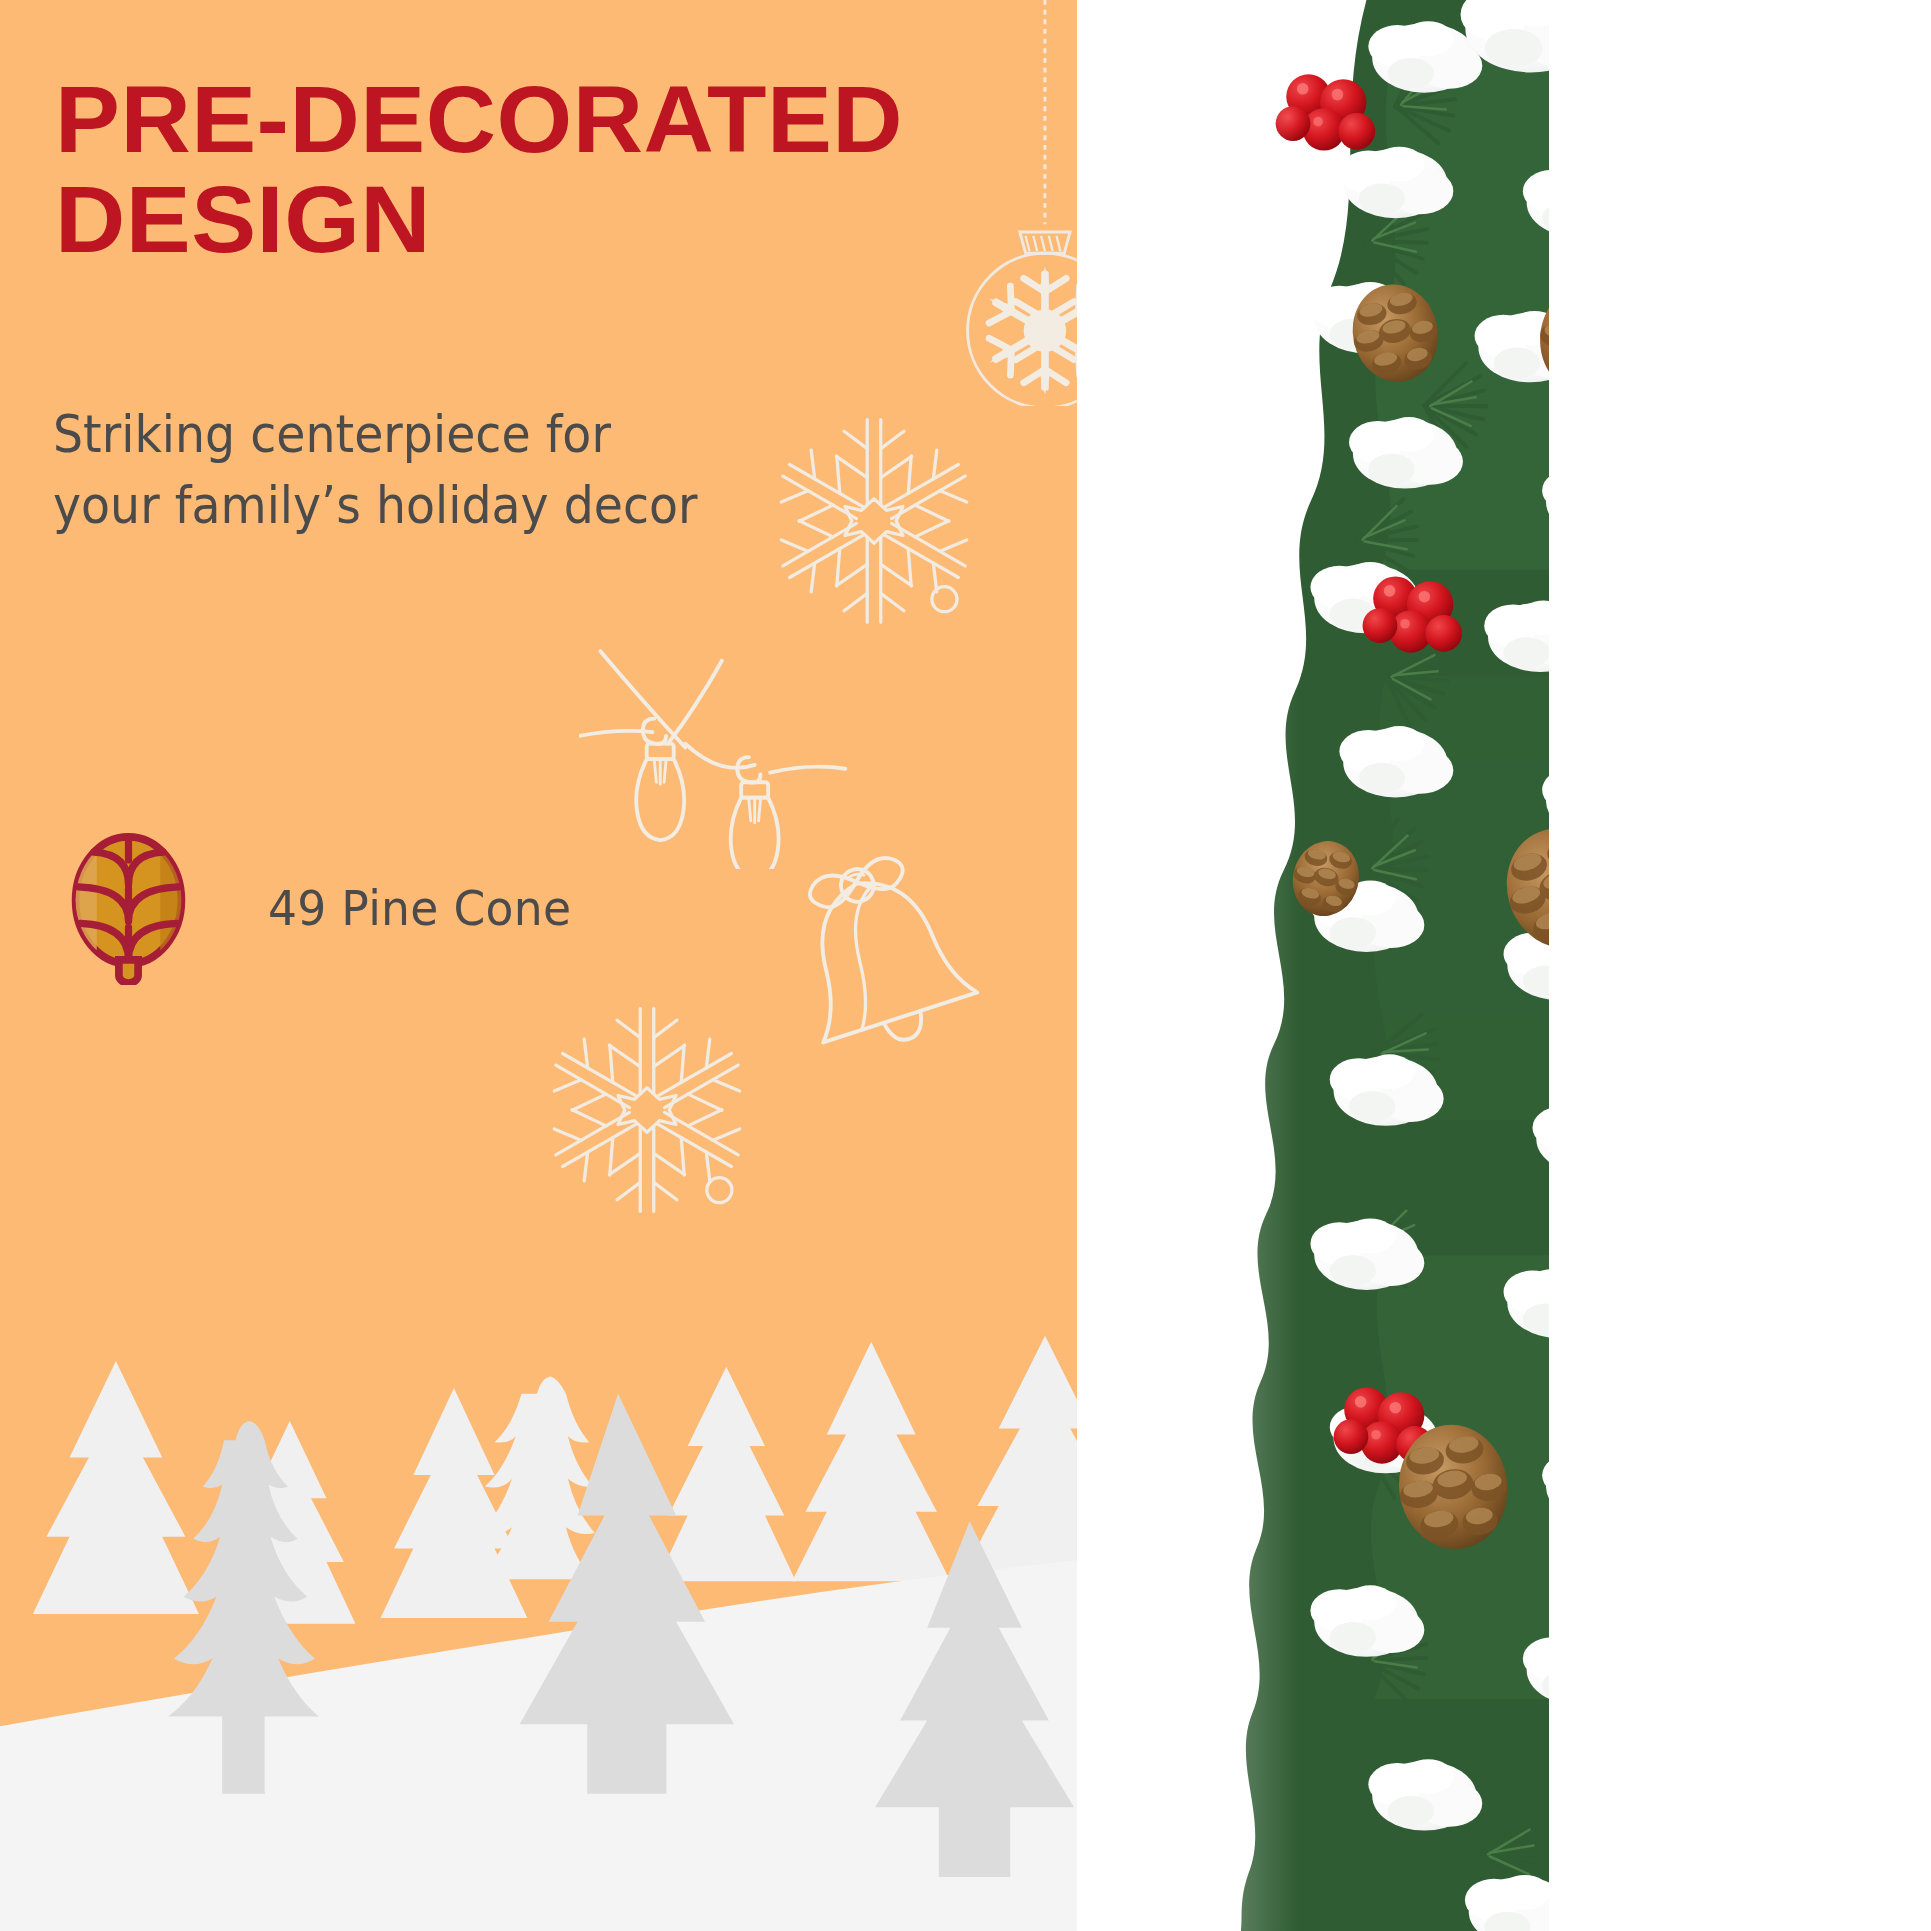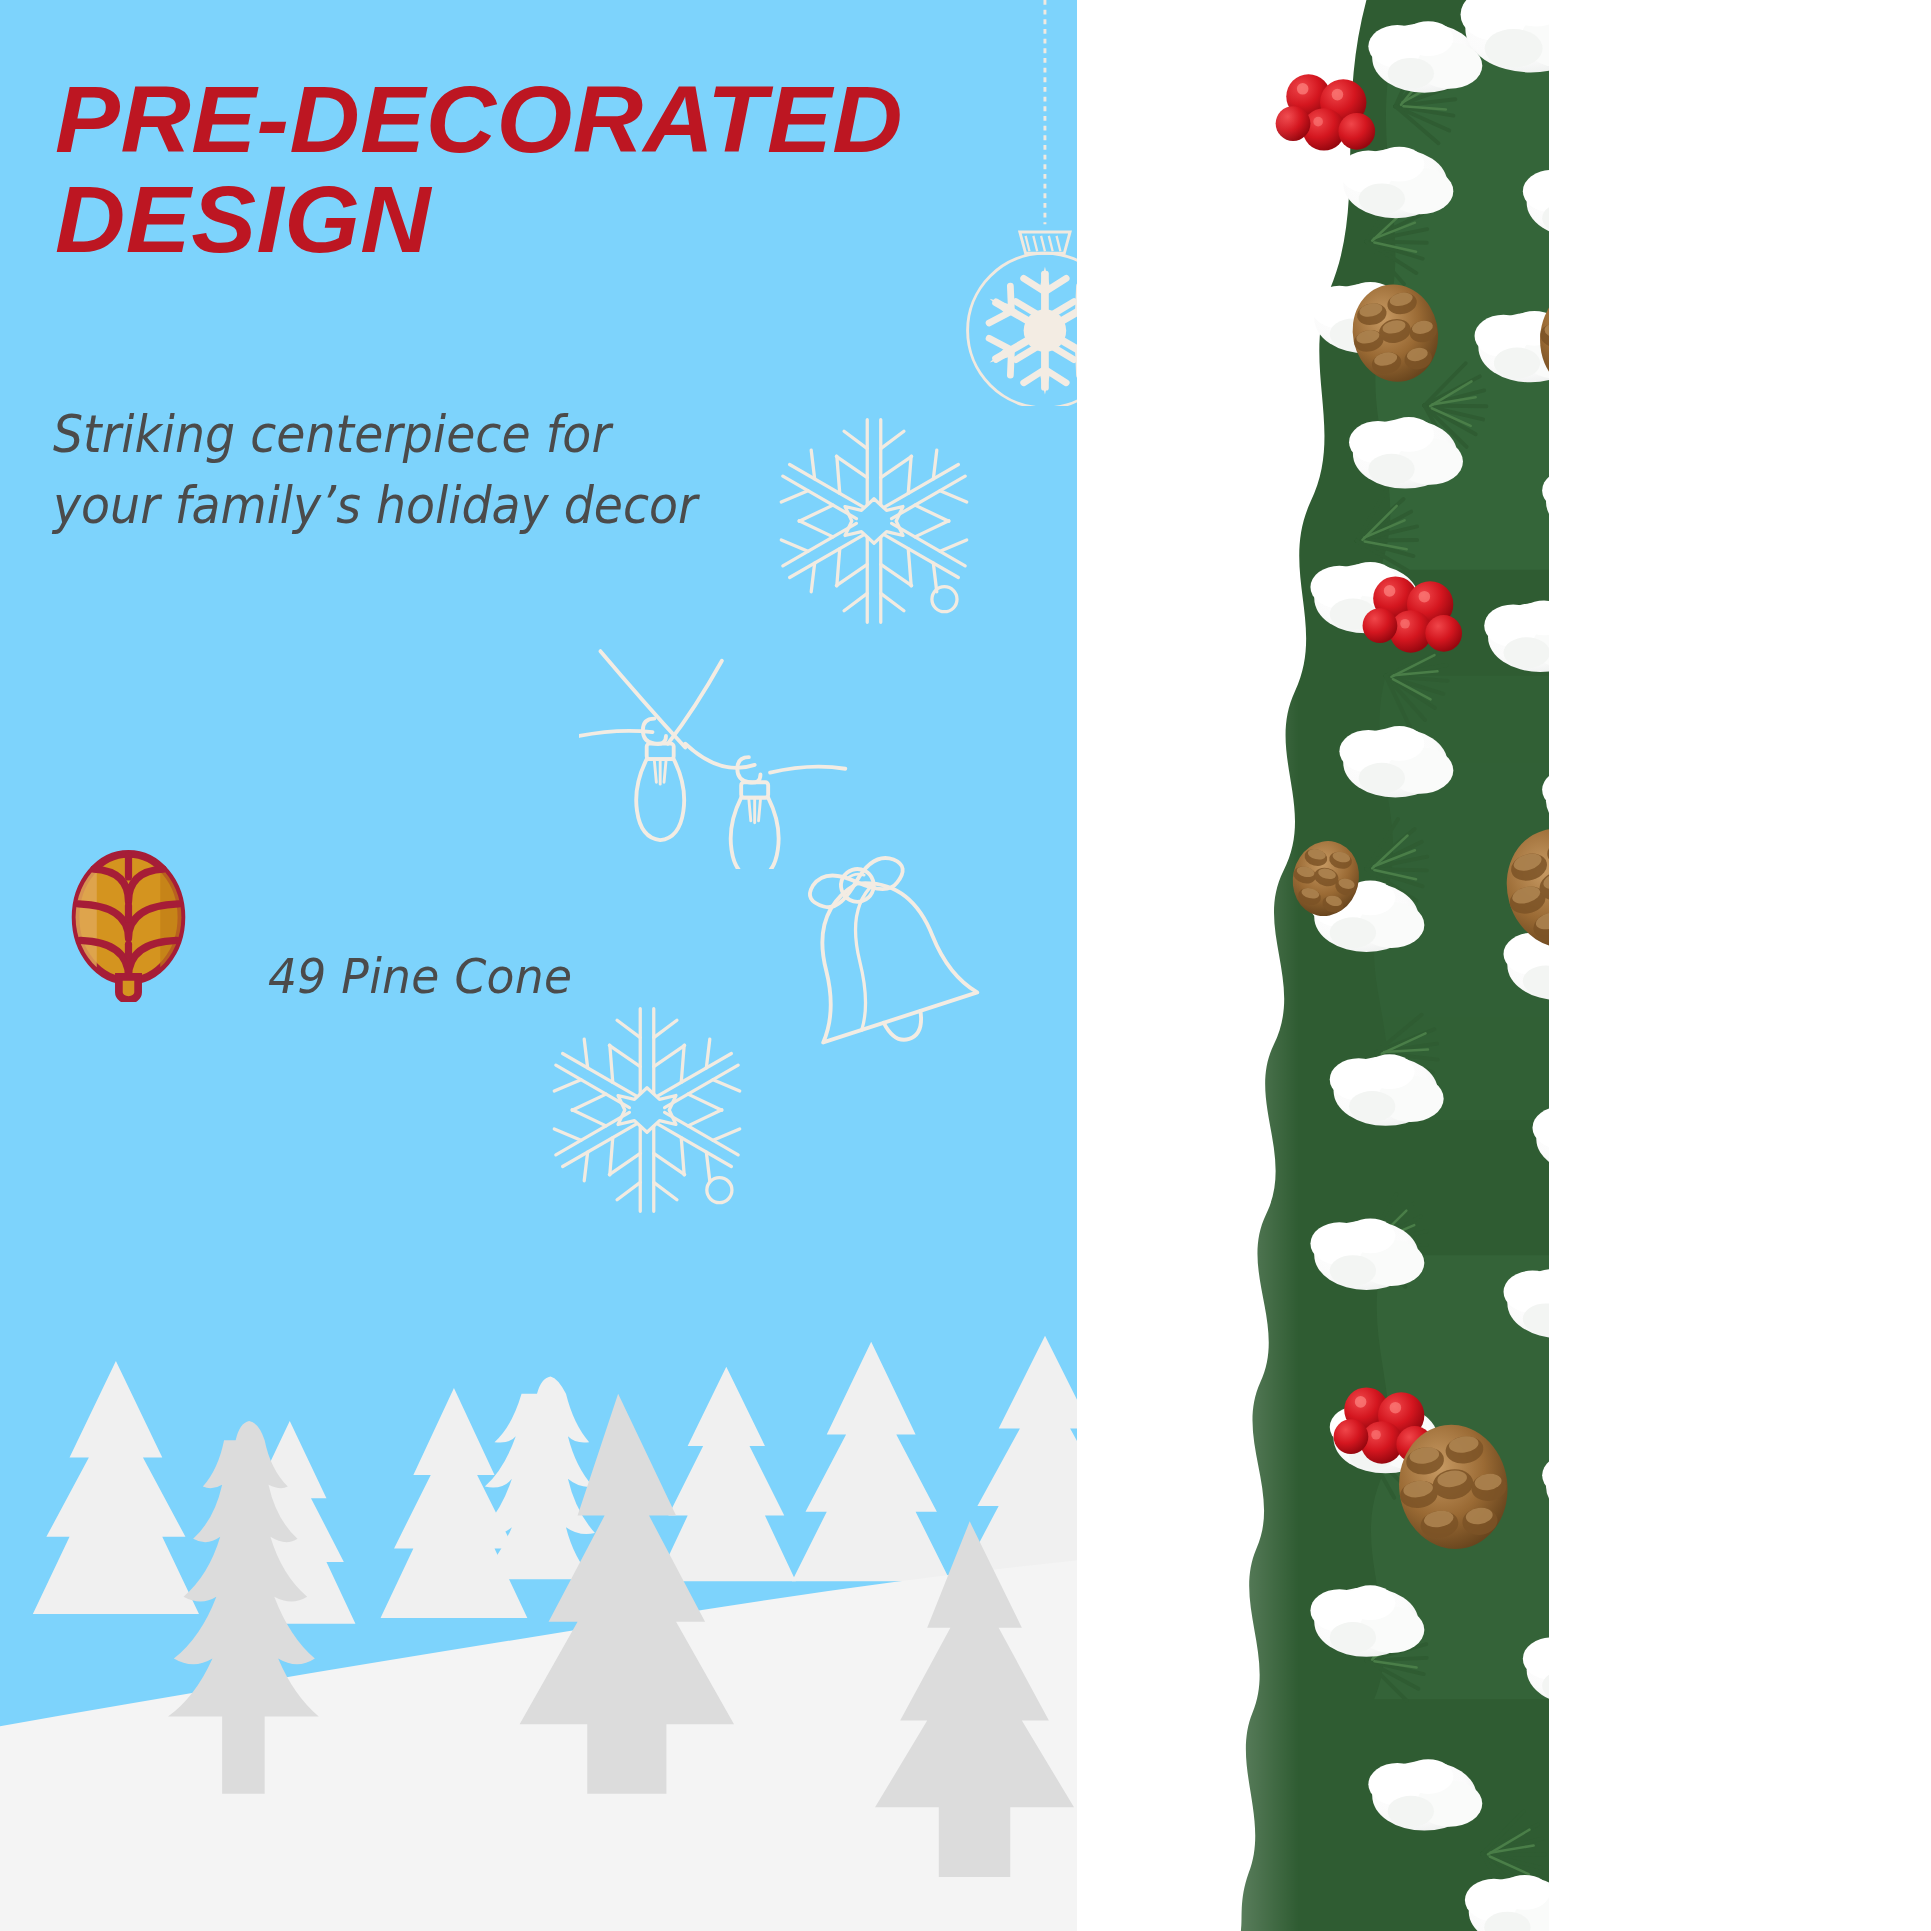--- a/index.html
+++ b/index.html
@@ -9,23 +9,22 @@
     height: 1931px;
     overflow: hidden;
     background: #ffffff;
     font-family: "Liberation Sans", sans-serif;
   }
 
   #canvas {
     position: relative;
     width: 1549px;
     height: 1931px;
-    background: #7dd3fc;
+    background: #fdba74;
     overflow: hidden;
-    font-style: italic;
   }
 
   
   #left-panel {
     position: absolute;
     left: 0; top: 0;
     width: 1159px;
     height: 1931px;
     z-index: 6;
   }
@@ -65,21 +64,21 @@
   
   #feature-list {
     position: absolute;
     left: 58px;
     top: 811px;
     width: 734px;
   }
   .feature-row {
     position: relative;
     display: flex;
-    align-items: flex-end;
+    align-items: center;
     height: 193px;
   }
   .feature-icon {
     width: 140px;
     height: 159px;
     flex: 0 0 140px;
     display: flex;
     align-items: center;
     justify-content: center;
   }

